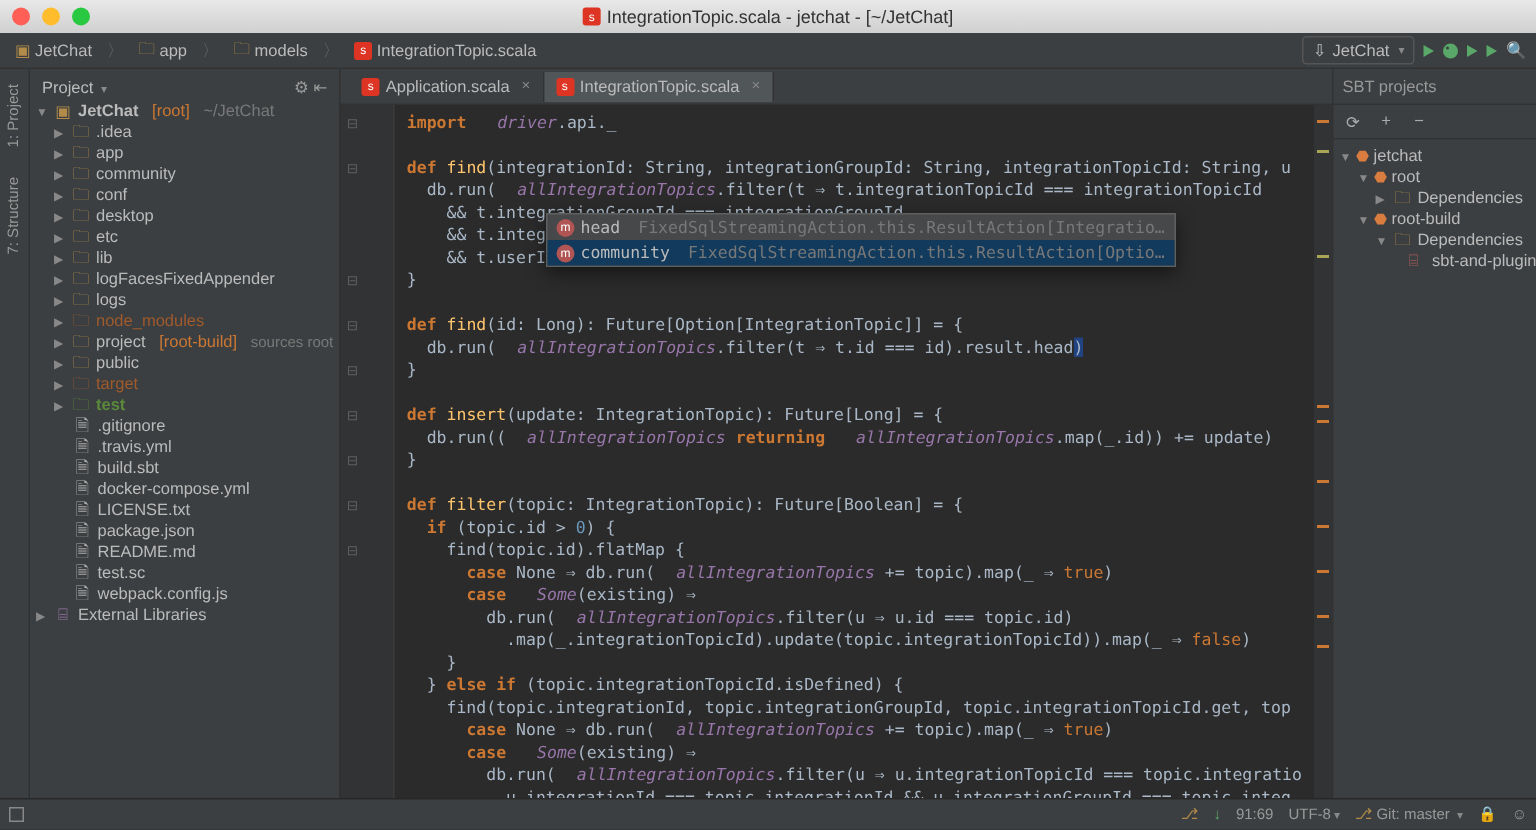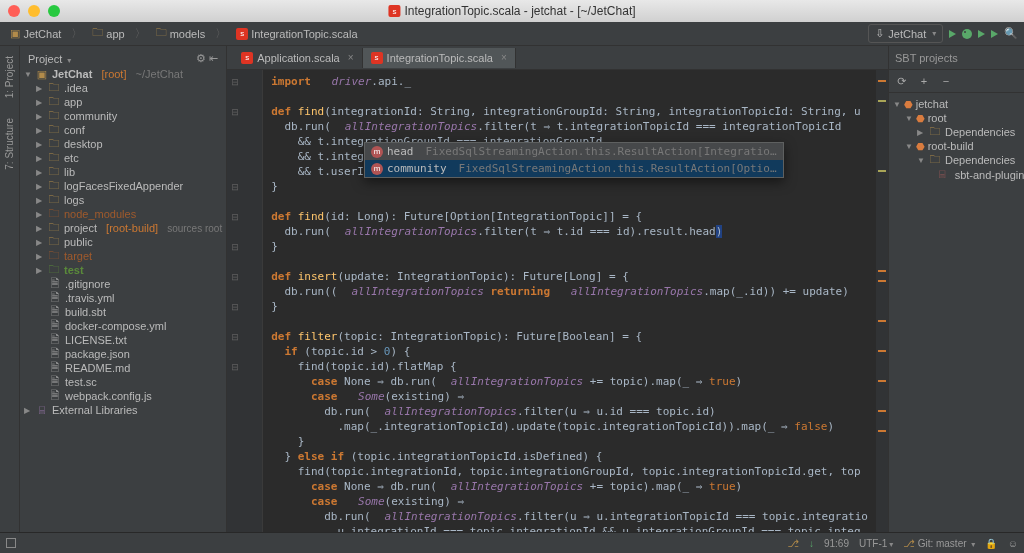--- a/index.html
+++ b/index.html
@@ -424,18 +424,18 @@
 </div>
 
 <div class="statusbar">
   <div class="status-left">
     <span class="square-icon"></span>
   </div>
   <div class="status-right">
     <span class="git-icon">⎇</span>
     <span style="color:#59a869;">↓</span>
     <span>91:69</span>
-    <span class="dd-arrow">UTF-1</span>
+    <span class="dd-arrow">UTF-8</span>
     <span><span class="git-icon">⎇</span> <span>Git: master</span> <span class="dd-arrow"></span></span>
     <span class="lock-icon">🔒</span>
     <span>☺</span>
   </div>
 </div>
 
 </body></html>

